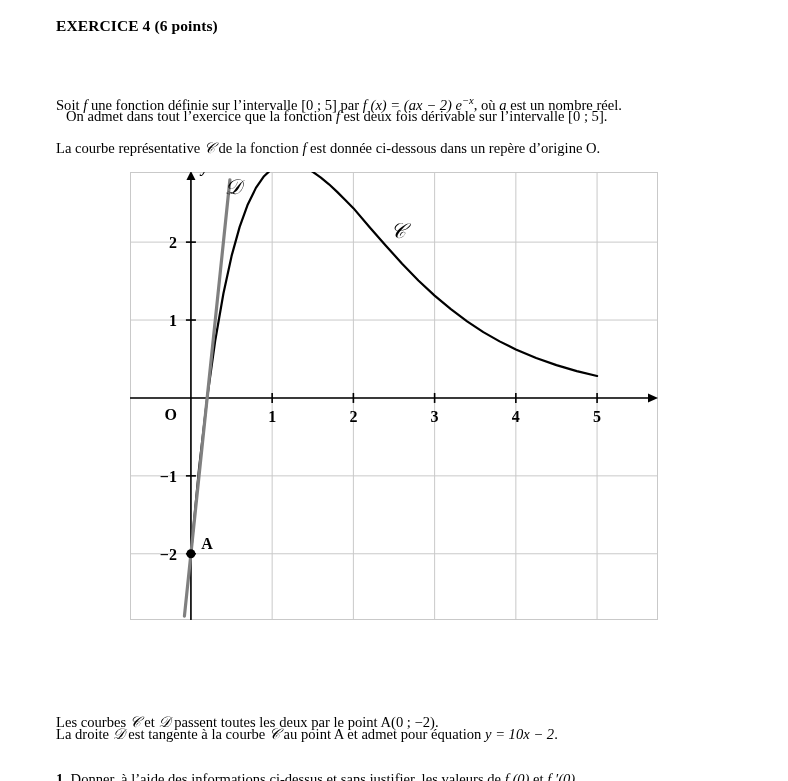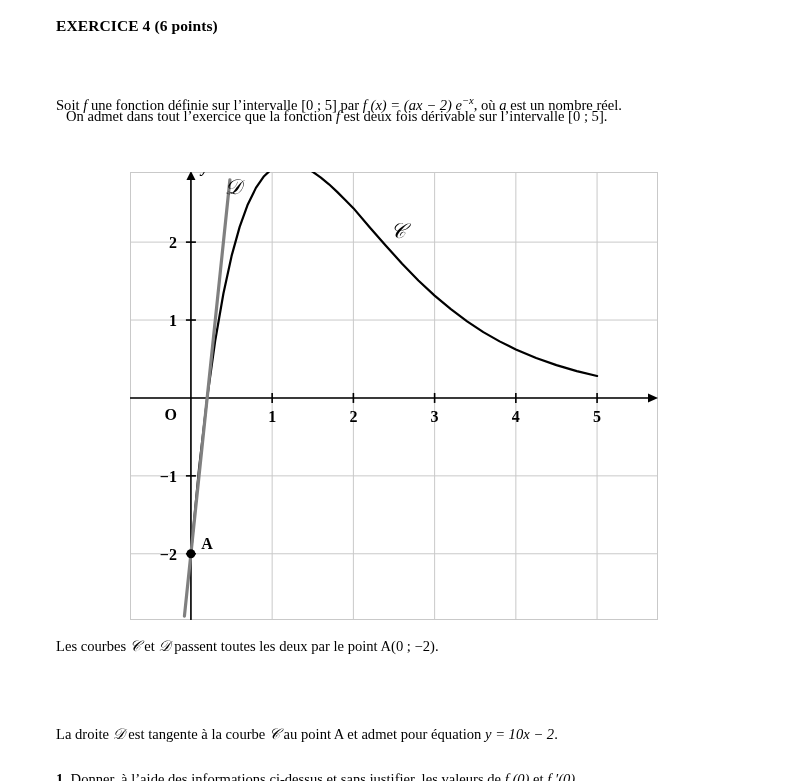--- a/index.html
+++ b/index.html
@@ -33,21 +33,21 @@
   .para {
     position: absolute;
     left: 56px;
     font-size: 14.6px;
     line-height: 1.25;
     white-space: nowrap;
   }
   .l1 { top: 67px; margin-top: 27px; }
   .l2 { top: 107px; margin-left: 10px; }
   .l3 { top: 139px; }
-  .b1 { top: 637px; }
+  .b1 { top: 713px; }
   .b2 { top: 709px; margin-top: 16px; }
   .b3 { top: 741px; }
   .q1 { top: 770px; }
   .ital { font-style: italic; }
   .bold { font-weight: bold; }
   .script {
     font-family: "DejaVu Serif", serif;
     font-style: italic;
     font-size: 15px;
   }
@@ -71,20 +71,23 @@
   <div class="exo-title">EXERCICE 4 (6 points)</div>
 
   <div class="para l1">
     <span>Soit </span><span class="ital">f</span><span> une fonction définie sur l’intervalle [0 ; 5] par </span><span class="ital">f (x) = (ax − 2) e</span><sup class="ital">−x</sup><span>, où </span><span class="ital">a</span><span> est un nombre réel.</span>
   </div>
 
   <div class="para l2">
     <span>On admet dans tout l’exercice que la fonction </span><span class="ital">f</span><span> est deux fois dérivable sur l’intervalle [0 ; 5].</span>
   </div>
 
+  <div class="para l3">
+    <span>La courbe représentative </span><span class="script">𝒞</span><span> de la fonction </span><span class="ital">f</span><span> est donnée ci-dessous dans un repère d’origine O.</span>
+  </div>
 
   <div class="figure-wrap">
     <svg class="fig-svg" id="chart" width="528" height="448" viewBox="0 0 528 448">
         <rect x="0.5" y="0.5" width="527" height="447" fill="#ffffff" stroke="#c9c9c9" stroke-width="1"></rect>
         <line x1="60.92307692307693" y1="0" x2="60.92307692307693" y2="448" stroke="#c9c9c9" stroke-width="1"></line>
         <line x1="142.15384615384616" y1="0" x2="142.15384615384616" y2="448" stroke="#c9c9c9" stroke-width="1"></line>
         <line x1="223.3846153846154" y1="0" x2="223.3846153846154" y2="448" stroke="#c9c9c9" stroke-width="1"></line>
         <line x1="304.6153846153846" y1="0" x2="304.6153846153846" y2="448" stroke="#c9c9c9" stroke-width="1"></line>
         <line x1="385.8461538461538" y1="0" x2="385.8461538461538" y2="448" stroke="#c9c9c9" stroke-width="1"></line>
         <line x1="467.07692307692304" y1="0" x2="467.07692307692304" y2="448" stroke="#c9c9c9" stroke-width="1"></line>

